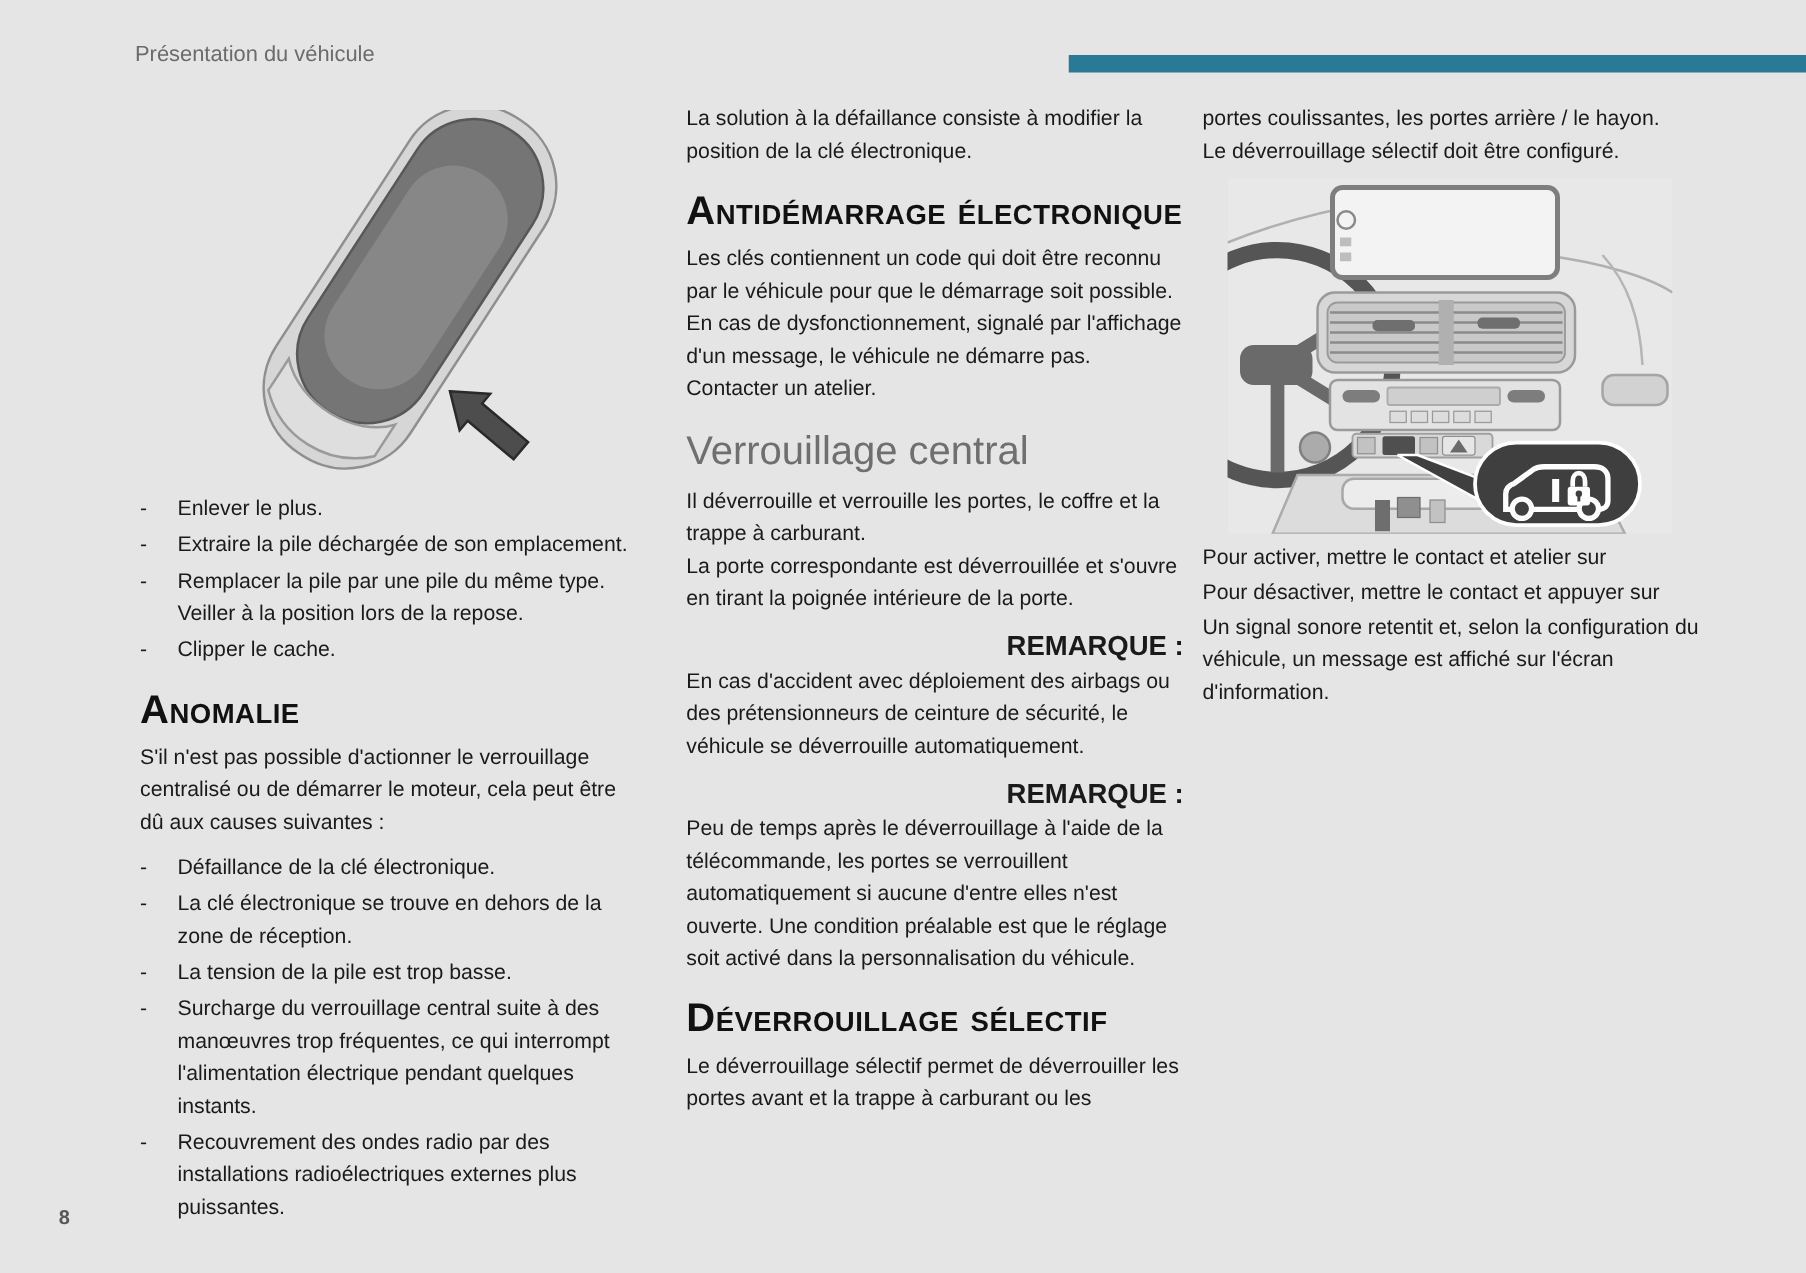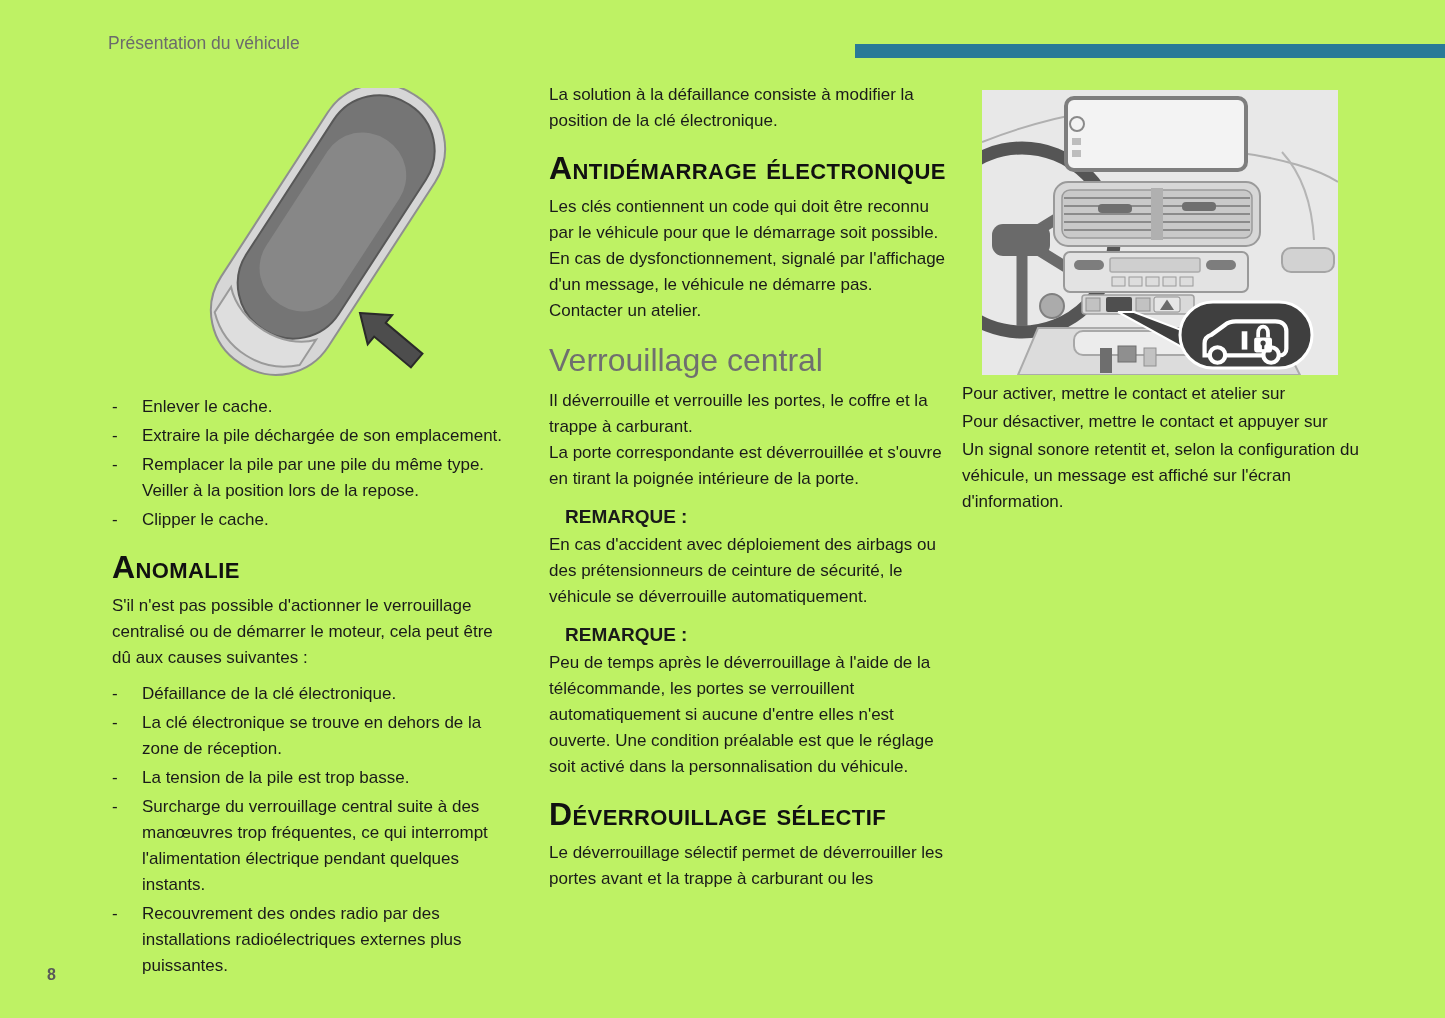--- a/index.html
+++ b/index.html
@@ -1,34 +1,34 @@
 <!DOCTYPE html>
 <html><head>
 <meta charset="utf-8">
 <style>
   * { margin:0; padding:0; box-sizing:border-box; }
   html,body { width:1445px; height:1018px; background:#ffffff;
     font-family:"Liberation Sans", sans-serif; color:#1a1a1a; overflow:hidden; position:relative; }
-  .page { position:absolute; inset:0; background:#bef264; }
+  .page { position:absolute; inset:0; background:#e5e5e5; }
 
   .header-title { position:absolute; left:108px; top:33px; font-size:17.5px; color:#6b6b6b; }
   .accent-bar { position:absolute; left:855px; top:44px; width:590px; height:14px; }
   .page-number { position:absolute; left:47px; top:966px; font-size:16px; font-weight:bold; color:#595959; }
 
   .col { position:absolute; top:82px; width:398px; font-size:17px; line-height:26px; }
   .col1 { left:112px; }
   .col2 { left:549px; }
   .col3 { left:962px; }
 
   .para { white-space:pre-line; margin:0 0 2px 0; }
 
   .h-caps { font-weight:bold; font-variant:small-caps; font-size:32px; line-height:36px;
     letter-spacing:0.4px; margin:16px 0 8px 0; color:#111; }
   .h-gray { font-size:32px; line-height:40px; font-weight:400; color:#6f6f6f; margin:16px 0 8px 0; }
-  .remark-label { font-weight:bold; font-size:19px; margin:12px 0 2px 16px; }
+  .remark-label { font-weight:bold; font-size:22px; margin:12px 0 2px 16px;text-align:right; }
 
   .bullet { display:flex; margin:3px 0; }
   .bullet .dash { flex:0 0 30px; }
   .bullet .txt { flex:1; white-space:pre-line; }
 
   .fig { display:block; }
   .fig-key { margin:6px 0 16px 48px; }
   .fig-dash { margin:8px 0 6px 20px; }
 
   .icon-line { margin:2px 0; }
@@ -52,21 +52,21 @@
         <path d="M114 236 C140 262 192 260 214 234 L214 264 C186 292 142 292 114 266 Z" fill="#dedede" stroke="#9a9a9a" stroke-width="2"></path>
       </g>
       <g transform="translate(200 225) rotate(40)">
         <path d="M0 0 L26 -19 L26 -9 L74 -9 L74 9 L26 9 L26 19 Z" fill="#4d4d4d" stroke="#2a2a2a" stroke-width="2"></path>
       </g>
     </svg>
 
     <div>
       <div class="bullet">
           <span class="dash">-</span>
-          <span class="txt">Enlever le cache.</span>
+          <span class="txt">Enlever le plus.</span>
         </div>
       <div class="bullet">
           <span class="dash">-</span>
           <span class="txt">Extraire la pile déchargée de son emplacement.</span>
         </div>
       <div class="bullet">
           <span class="dash">-</span>
           <span class="txt">Remplacer la pile par une pile du même type.
 Veiller à la position lors de la repose.</span>
         </div>
@@ -119,20 +119,22 @@
     <div class="para">En cas d'accident avec déploiement des airbags ou des prétensionneurs de ceinture de sécurité, le véhicule se déverrouille automatiquement.</div>
 
     <div class="remark-label">REMARQUE :</div>
     <div class="para">Peu de temps après le déverrouillage à l'aide de la télécommande, les portes se verrouillent automatiquement si aucune d'entre elles n'est ouverte. Une condition préalable est que le réglage soit activé dans la personnalisation du véhicule.</div>
 
     <div class="h-caps">Déverrouillage sélectif</div>
     <div class="para">Le déverrouillage sélectif permet de déverrouiller les portes avant et la trappe à carburant ou les</div>
   </div>
 
   <div class="col col3">
+    <div class="para">portes coulissantes, les portes arrière / le hayon.
+Le déverrouillage sélectif doit être configuré.</div>
 
     <svg class="fig fig-dash" width="356" height="285" viewBox="0 0 356 285">
       <rect width="356" height="285" fill="#e8e8e8"></rect>
       <path d="M0 52 C60 28 130 14 210 10" stroke="#b0b0b0" stroke-width="2" fill="none"></path>
       <path d="M252 62 C300 68 338 80 356 92" stroke="#b0b0b0" stroke-width="2" fill="none"></path>
       <path d="M300 62 C320 84 330 112 332 150" stroke="#b5b5b5" stroke-width="2" fill="none"></path>
       <rect x="300" y="158" width="52" height="24" rx="9" fill="#d2d2d2" stroke="#a5a5a5" stroke-width="2"></rect>
 
       <g>
         <circle cx="40" cy="150" r="92" fill="none" stroke="#555555" stroke-width="13"></circle>

